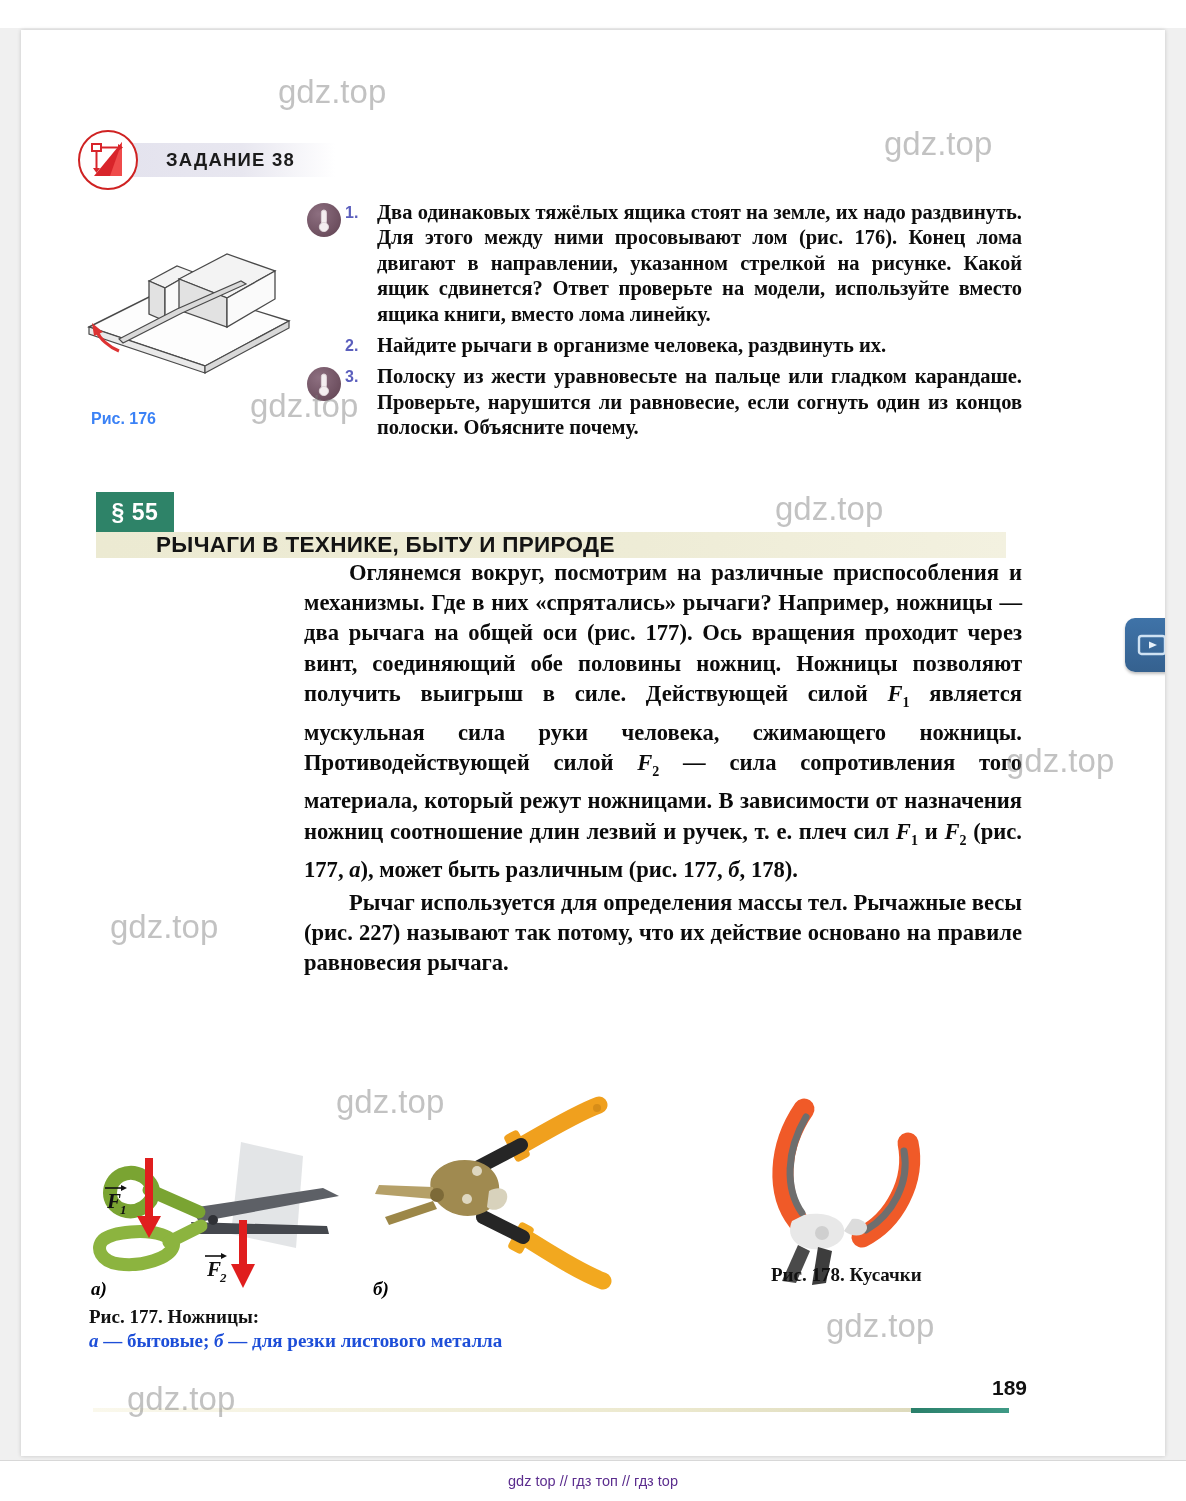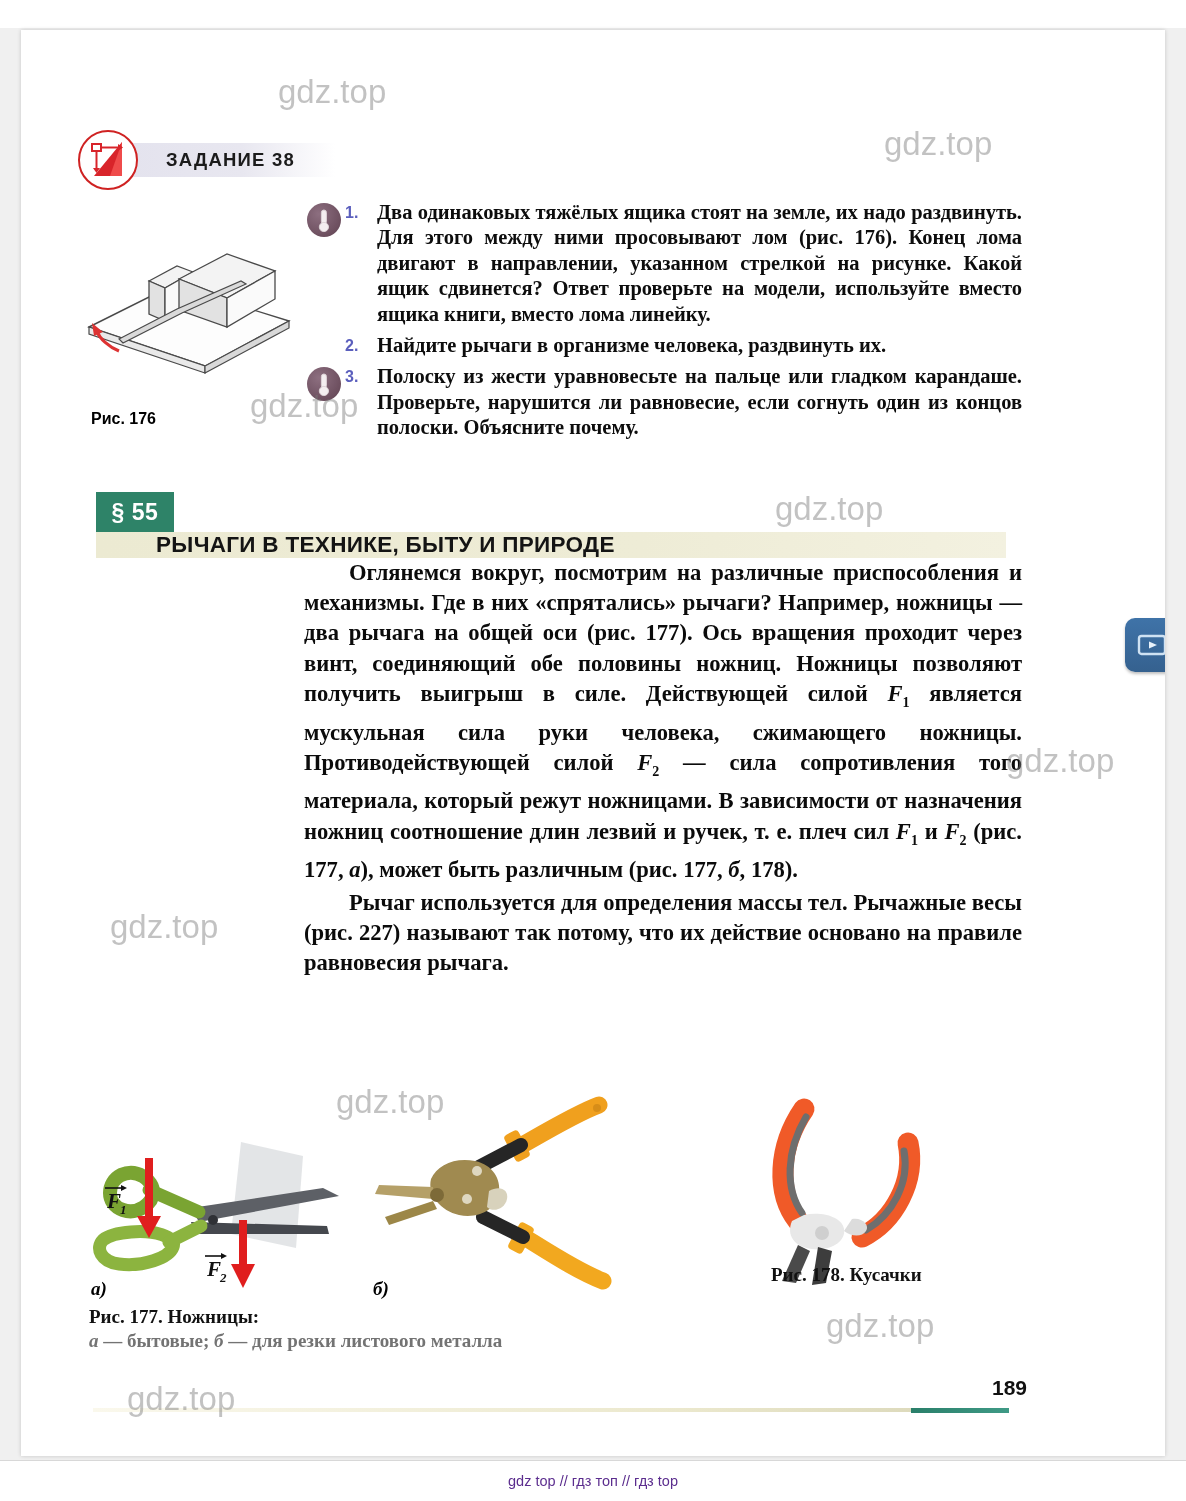--- a/index.html
+++ b/index.html
@@ -61,21 +61,21 @@
   .task-label-text{
     font-family:"Liberation Sans", sans-serif;
     font-weight:700; font-size:18.5px; color:#1b1b1b; letter-spacing:1.2px;
   }
 
   
   .fig176{ position:absolute; left:60px; top:205px; width:215px; height:175px; }
   .fig176-cap{
     position:absolute; left:70px; top:380px;
     font-family:"Liberation Sans", sans-serif; font-weight:700;
-    font-size:16px; color:#000000;
+    font-size:16px; color:#3b82f6;
   }
 
   
   .tasklist{ position:absolute; left:286px; top:170px; width:715px; }
   .task-item{ display:flex; margin-bottom:6px; }
   .thermo{
     width:34px; height:34px; border-radius:50%;
     background:radial-gradient(circle at 35% 32%, #8d6f80 0%, #6d4f5f 70%, #5d414f 100%);
     flex:none; margin-right:4px; margin-top:3px; position:relative;
   }
@@ -139,21 +139,21 @@
   
   .fig-scissors{ position:absolute; left:70px; top:1100px; width:275px; height:165px; }
   .fig-shears{ position:absolute; left:350px; top:1065px; width:290px; height:200px; }
   .fig-pliers{ position:absolute; left:735px; top:1055px; width:215px; height:210px; }
 
   .lbl-a{ position:absolute; left:70px; top:1248px; font-family:"Liberation Serif", serif; font-style:italic; font-weight:700; font-size:19px; }
   .lbl-b{ position:absolute; left:352px; top:1248px; font-family:"Liberation Serif", serif; font-style:italic; font-weight:700; font-size:19px; }
 
   .cap177{ position:absolute; left:68px; top:1276px; font-family:"Liberation Serif", serif; font-size:19px; color:#111; }
   .cap177 b{ font-weight:700; }
-  .cap177-sub{ position:absolute; left:68px; top:1300px; font-family:"Liberation Serif", serif; font-size:19px; color:#737373; font-weight:700; }
+  .cap177-sub{ position:absolute; left:68px; top:1300px; font-family:"Liberation Serif", serif; font-size:19px; color:#1d4ed8; font-weight:700; }
   .cap177-sub i{ font-style:italic; }
 
   .cap178{ position:absolute; left:750px; top:1234px; font-family:"Liberation Serif", serif; font-size:19px; color:#111; }
   .cap178 b{ font-weight:700; }
 
   
   .rule{
     position:absolute; left:72px; top:1378px; width:840px; height:4px;
     background:linear-gradient(90deg,#faf8ec 0%,#ebe8cd 70%,#dcd9bb 100%);
   }

